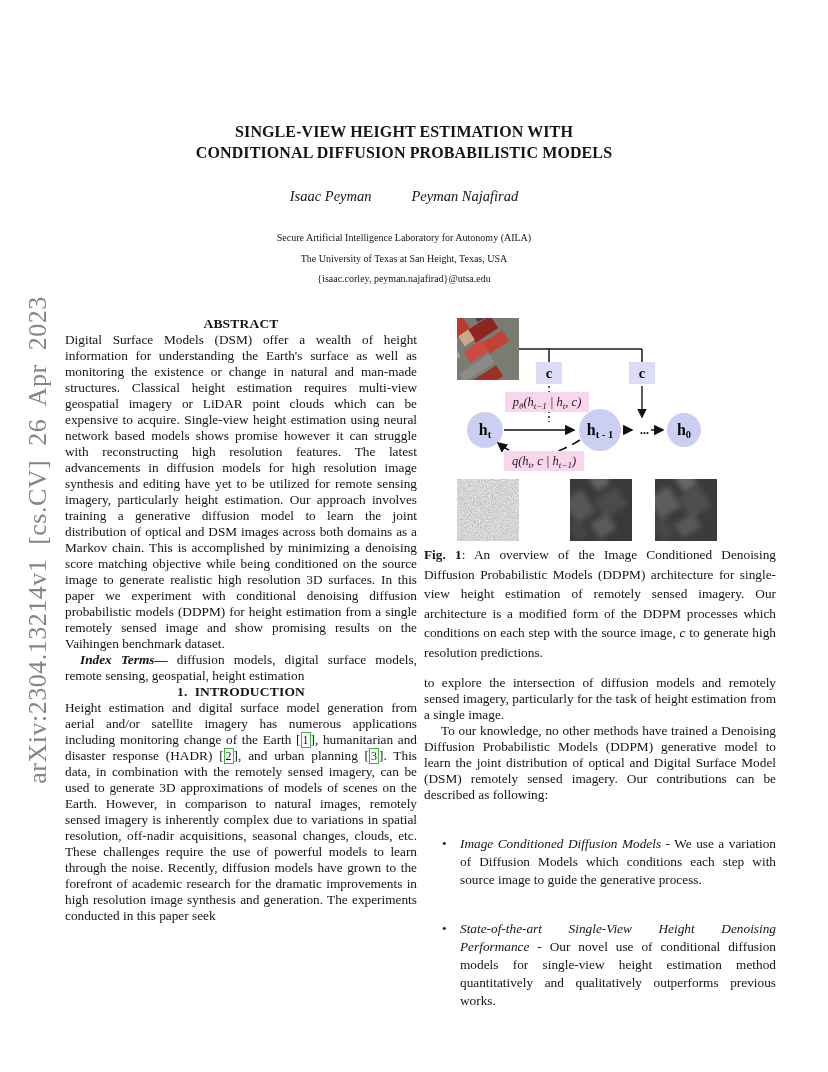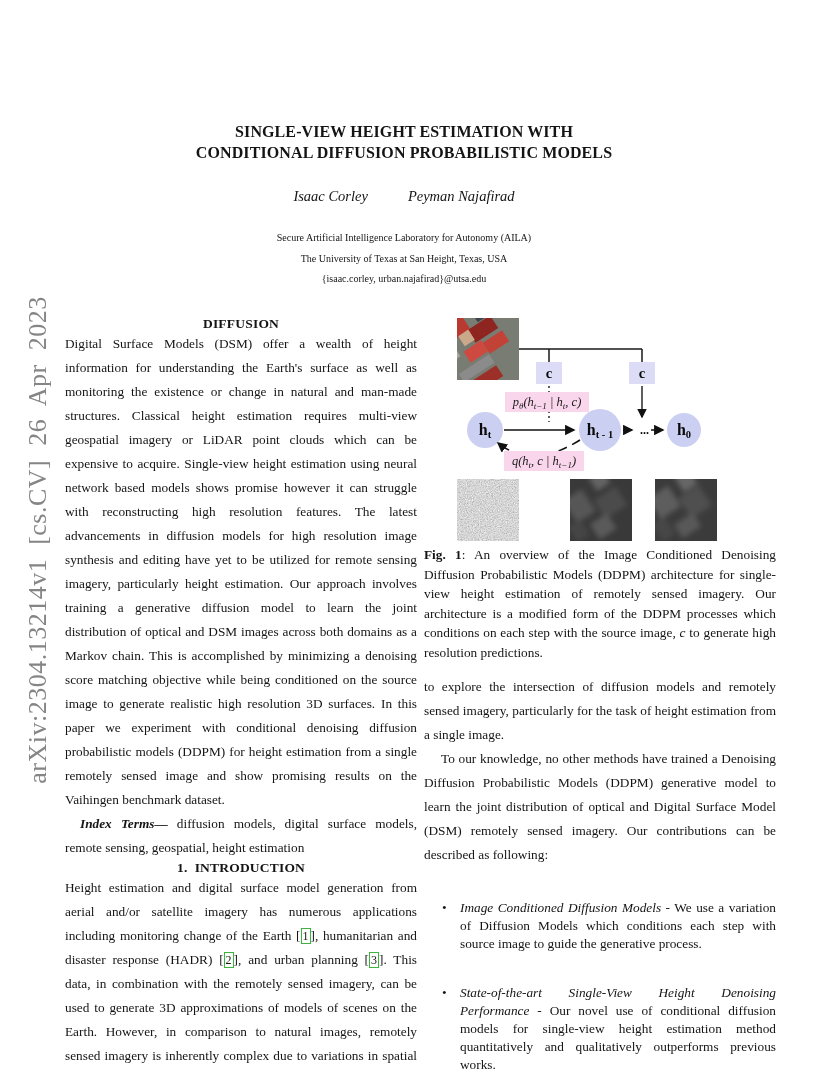--- a/index.html
+++ b/index.html
@@ -20,21 +20,21 @@
   .hdr{position:absolute;left:4px;top:121px;width:800px;text-align:center;}
   .ttl{font-weight:bold;font-size:16px;line-height:21px;letter-spacing:0.1px;}
   .authors{margin-top:25px;font-style:italic;font-size:14.5px;}
   .authors .a2{margin-left:40px;font-family:Liberation Serif, serif;}
   .affil{margin-top:23px;font-size:10px;line-height:20.5px;}
 
   
   .colL{position:absolute;left:65px;top:316px;width:352px;}
   .colR{position:absolute;left:424px;top:310px;width:352px;}
   h2.sec{font-size:13.5px;font-weight:bold;text-align:center;margin:0;letter-spacing:0.2px;}
-  p.body{font-size:13.3px;line-height:24px;text-align:justify;margin:0;hyphens:auto;-webkit-hyphens:auto;}
+  p.body{font-size:13.3px;line-height:16px;text-align:justify;margin:0;hyphens:auto;-webkit-hyphens:auto;}
   .abs-p{margin-top:6px;}
   .idx{margin-top:9px;text-indent:15px;}
   .bi{font-weight:bold;font-style:italic;}
   .intro-h{margin-top:24px;}
   .intro-p{margin-top:10px;}
   .cn{border:1px solid #3db53d;padding:0 1px;font-size:12px;}
 
   
   svg.fig{display:block;}
   .fig-cap{font-size:13.3px;line-height:19.5px;text-align:justify;margin-top:0;hyphens:auto;}
@@ -60,31 +60,31 @@
 <body>
 
 <div class="page">
 
   <div class="arxiv">arXiv:2304.13214v1 [cs.CV] 26 Apr 2023</div>
 
   <div class="hdr">
     <div class="ttl">SINGLE-VIEW HEIGHT ESTIMATION WITH</div>
     <div class="ttl">CONDITIONAL DIFFUSION PROBABILISTIC MODELS</div>
     <div class="authors">
-      <span class="a1">Isaac Corley</span><span class="a2">Peyman Najafirad</span>
+      <span class="a1">Isaac Peyman</span><span class="a2">Peyman Najafirad</span>
     </div>
     <div class="affil">
       <div>Secure Artificial Intelligence Laboratory for Autonomy (AILA)</div>
       <div>The University of Texas at San Height, Texas, USA</div>
-      <div>{isaac.corley, urban.najafirad}@utsa.edu</div>
+      <div>{isaac.corley, peyman.najafirad}@utsa.edu</div>
     </div>
   </div>
 
   <div class="colL">
-    <h2 class="sec">DIFFUSION</h2>
+    <h2 class="sec">ABSTRACT</h2>
     <p class="body abs-p">Digital Surface Models (DSM) offer a wealth of height information for understanding the Earth's surface as well as monitoring the existence or change in natural and man-made structures. Classical height estimation requires multi-view geospatial imagery or LiDAR point clouds which can be expensive to acquire. Single-view height estimation using neural network based models shows promise however it can struggle with reconstructing high resolution features. The latest advancements in diffusion models for high resolution image synthesis and editing have yet to be utilized for remote sensing imagery, particularly height estimation. Our approach involves training a generative diffusion model to learn the joint distribution of optical and DSM images across both domains as a Markov chain. This is accomplished by minimizing a denoising score matching objective while being conditioned on the source image to generate realistic high resolution 3D surfaces. In this paper we experiment with conditional denoising diffusion probabilistic models (DDPM) for height estimation from a single remotely sensed image and show promising results on the Vaihingen benchmark dataset.</p>
     <p class="body idx"><span class="bi">Index Terms—</span><span> diffusion models, digital surface models, remote sensing, geospatial, height estimation</span></p>
     <h2 class="sec intro-h">1.&nbsp;&nbsp;INTRODUCTION</h2>
     <p class="body intro-p"><span>Height estimation and digital surface model generation from aerial and/or satellite imagery has numerous applications including monitoring change of the Earth [</span><span class="cn">1</span><span>], humanitarian and disaster response (HADR) [</span><span class="cn">2</span><span>], and urban planning [</span><span class="cn">3</span><span>]. This data, in combination with the remotely sensed imagery, can be used to generate 3D approximations of models of scenes on the Earth. However, in comparison to natural images, remotely sensed imagery is inherently complex due to variations in spatial resolution, off-nadir acquisitions, seasonal changes, clouds, etc. These challenges require the use of powerful models to learn through the noise. Recently, diffusion models have grown to the forefront of academic research for the dramatic improvements in high resolution image synthesis and generation. The experiments conducted in this paper seek</span></p>
   </div>
 
   <div class="colR">
 
     <svg class="fig" width="350" height="235" viewBox="0 0 350 235">
       <defs>

